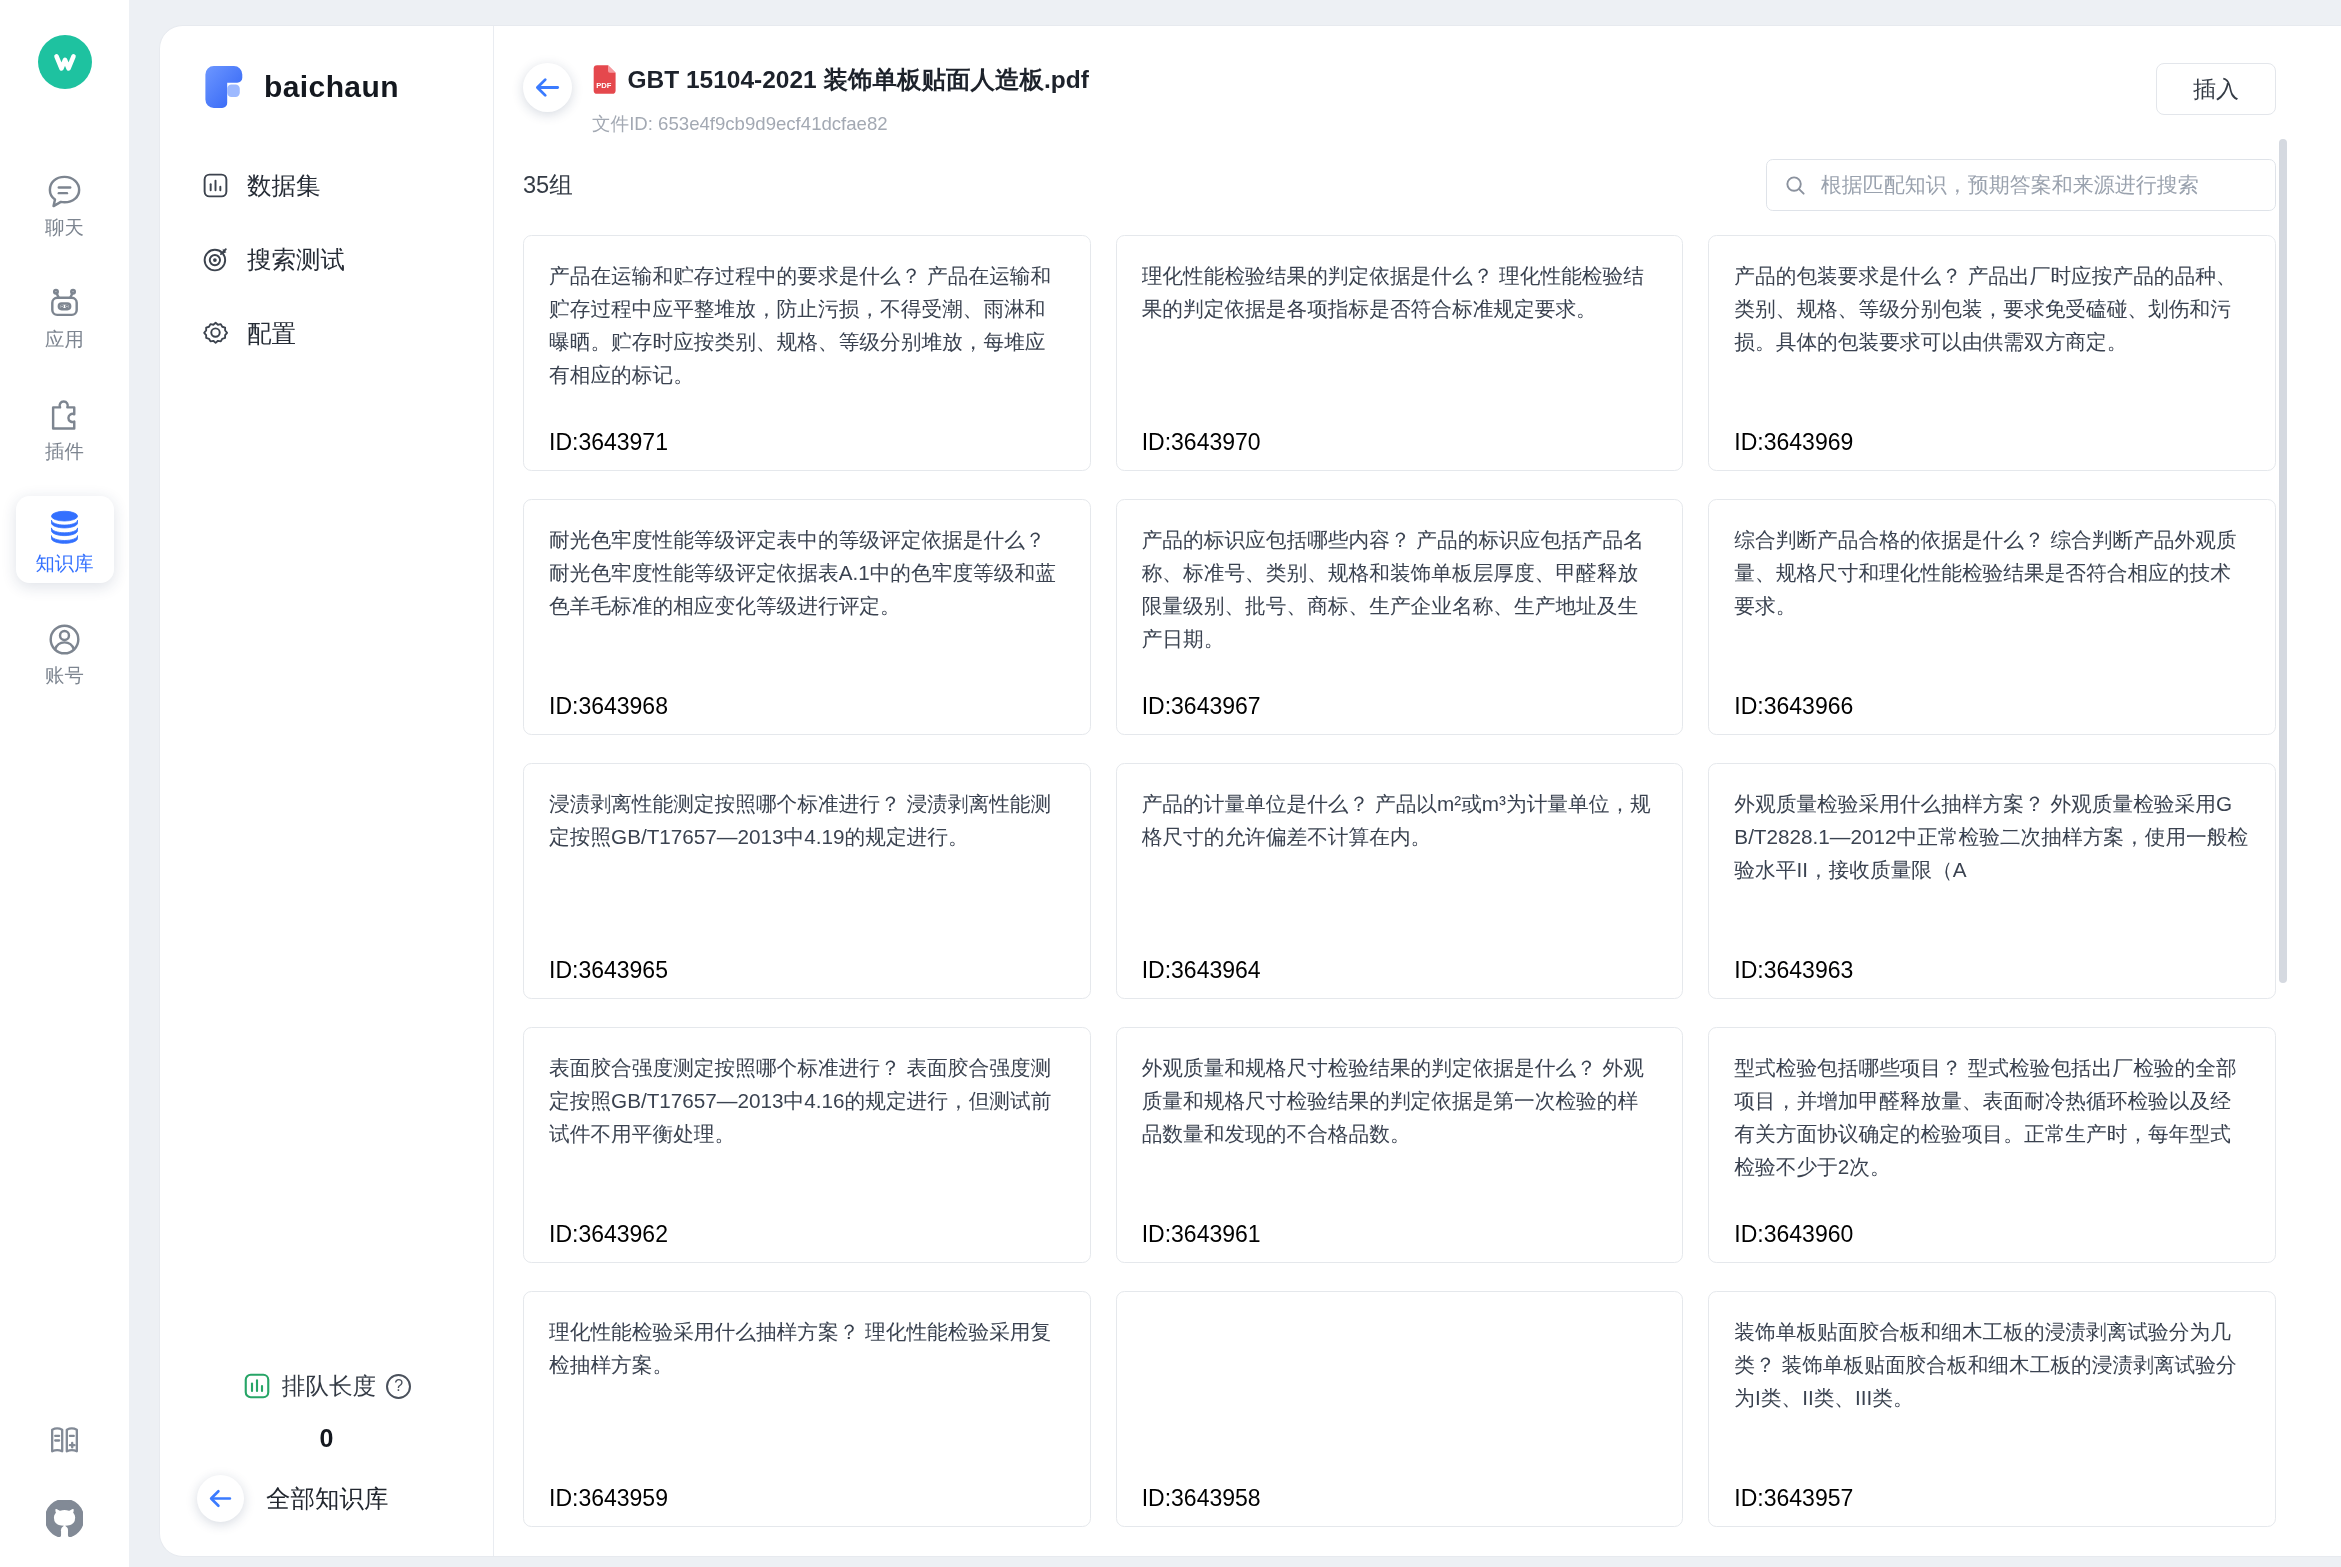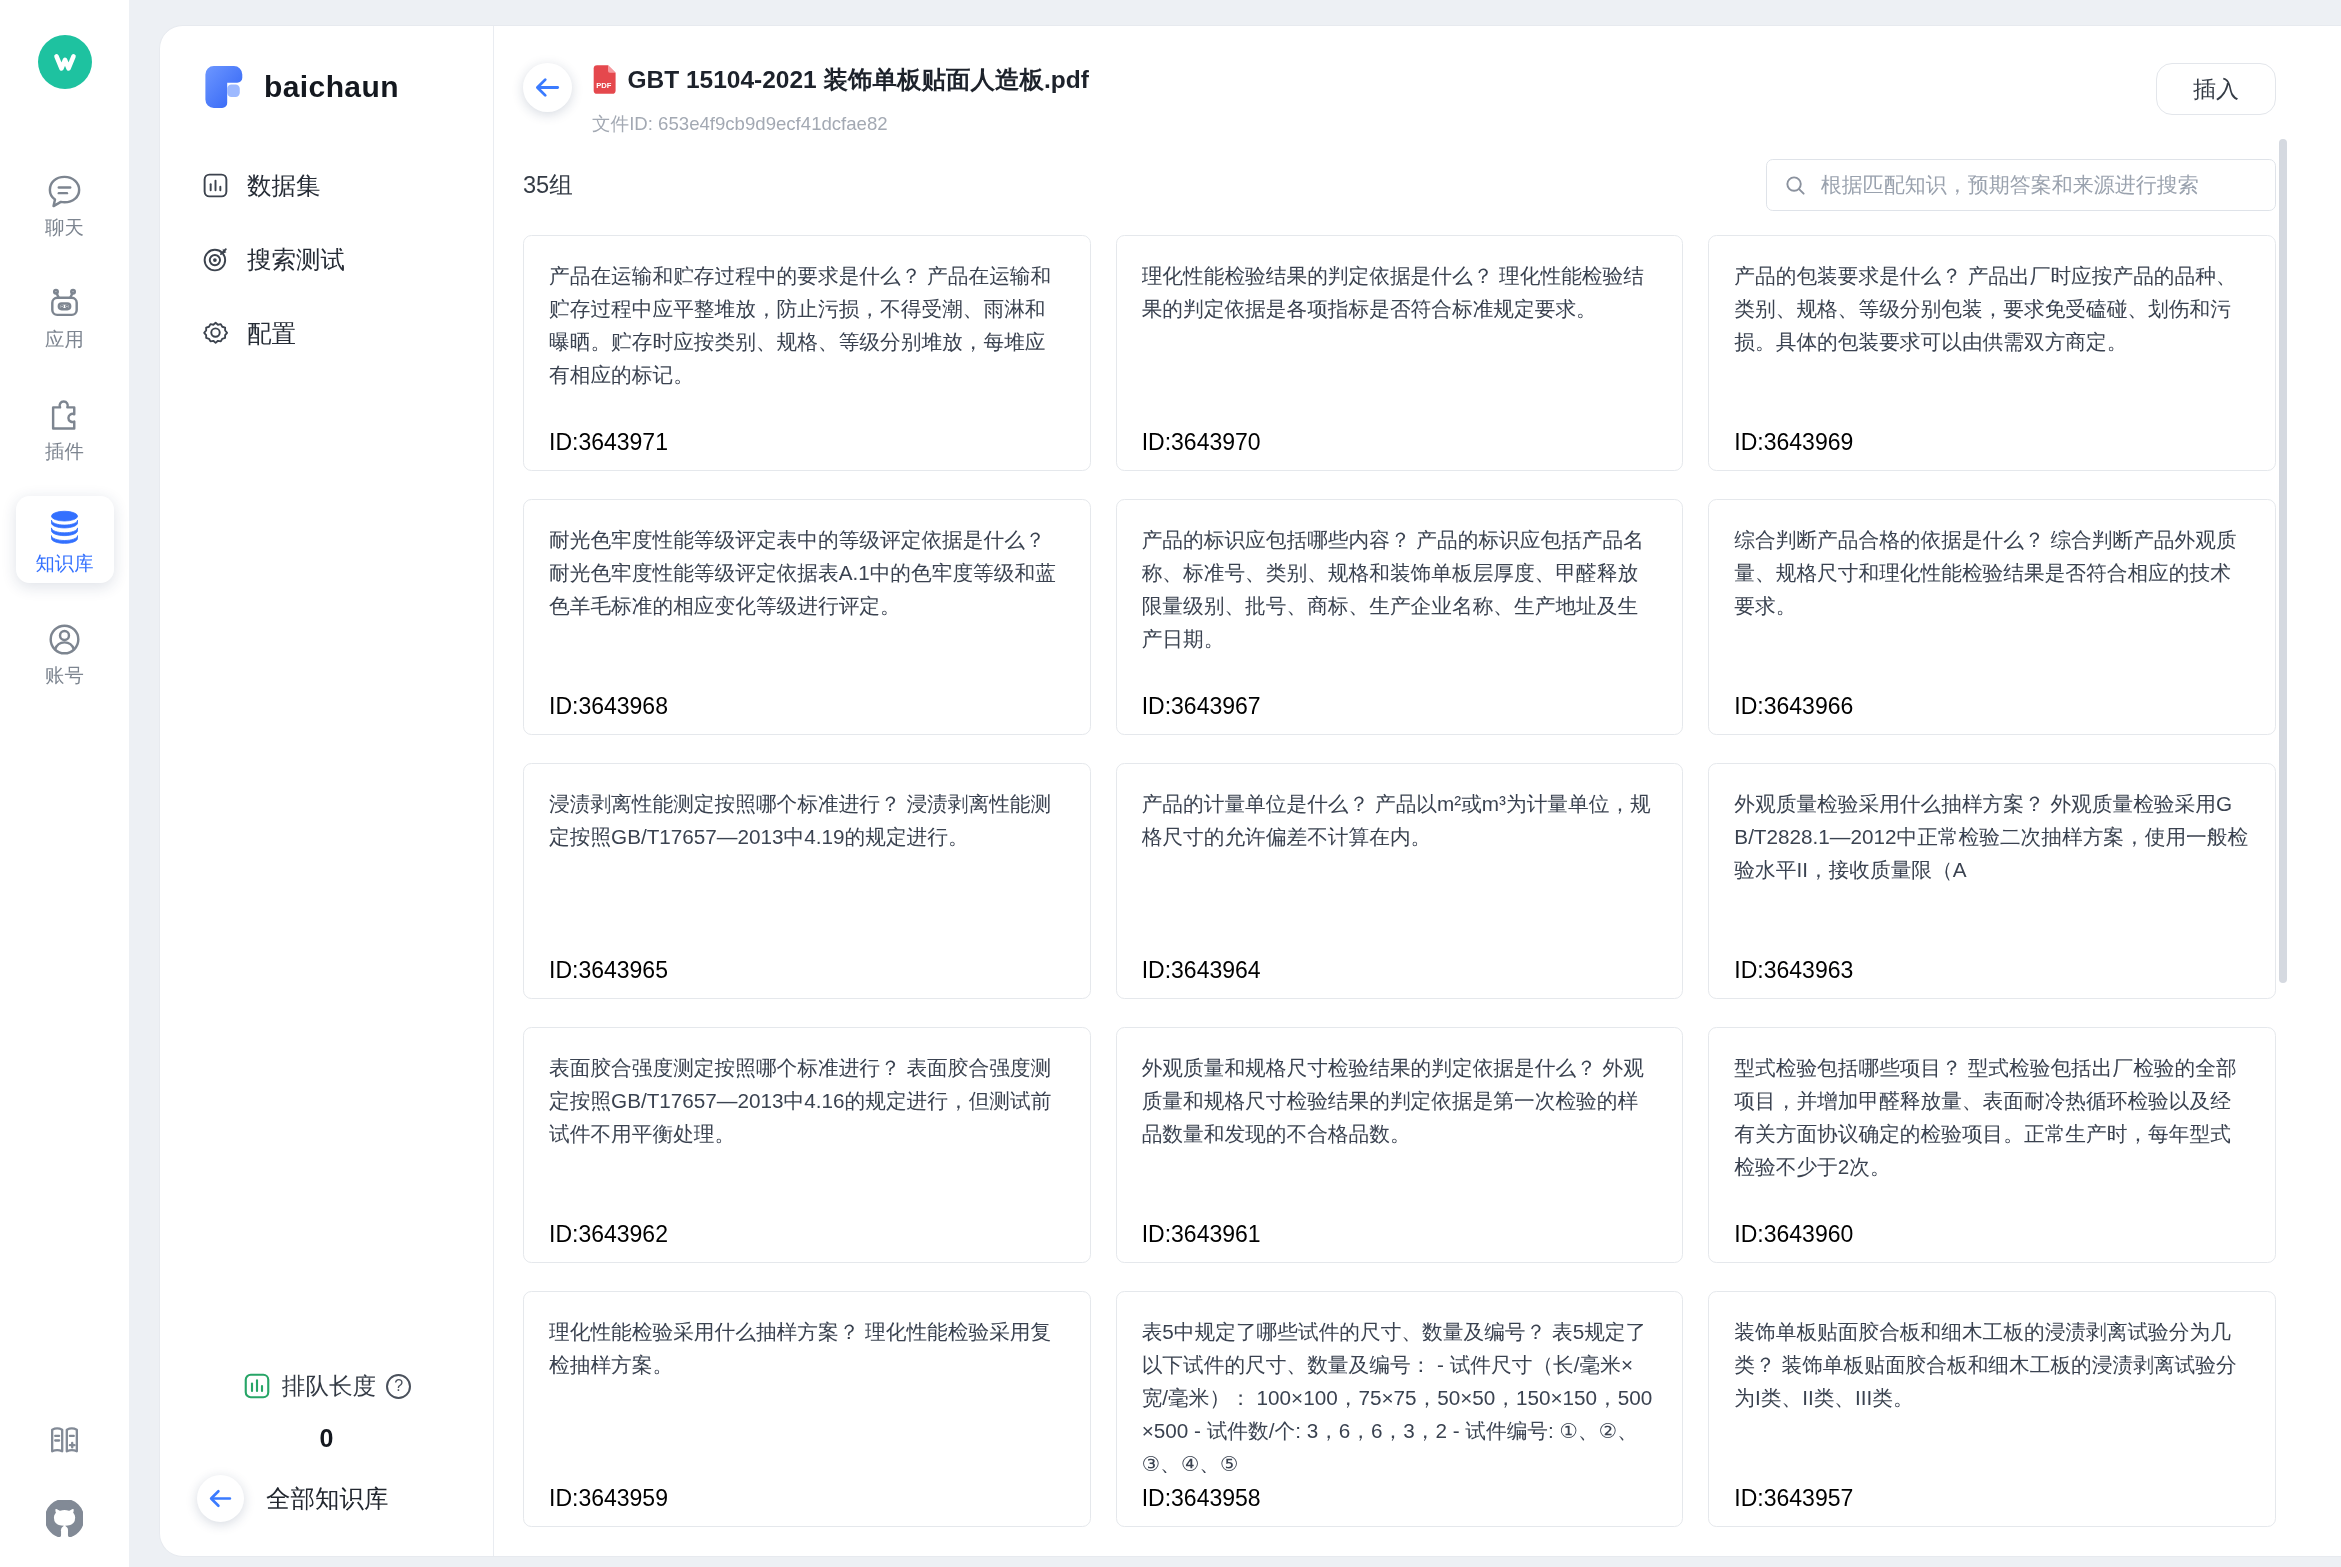--- a/index.html
+++ b/index.html
@@ -67,21 +67,21 @@
 
   
   .main { flex:1; position:relative; padding:37px 66px 0 29px; overflow:hidden; }
   .main-header { display:flex; align-items:flex-start; }
   .doc-info { margin-left:20px; }
   .doc-title-row { display:flex; align-items:center; gap:11.8px; }
   .doc-title { font-size:24.5px; font-weight:600; color:#1d222b; }
   .doc-fileid { font-size:18.6px; color:#a3a9b3; margin-top:15px; }
   .insert-btn {
     position:absolute; top:37px; right:66px; width:120px; height:52px;
-    background:#fff; border:0.8px solid #e3e6eb; border-radius:16px;
+    background:#fff; border:0.8px solid #e3e6eb; border-radius:8px;
     font-size:23px; color:#343b45; display:flex; align-items:center; justify-content:center;
     cursor:pointer;
   }
   .toolbar { display:flex; align-items:center; justify-content:space-between; margin-top:22px; }
   .group-count { font-size:23.6px; color:#343b45; }
   .search-box {
     width:510px; height:52px; background:#fff; border:0.8px solid #dfe3e9; border-radius:6.8px;
     display:flex; align-items:center; gap:11.8px; padding:0 17px;
   }
   .search-box input {
@@ -381,21 +381,20 @@
     <div class="card-text">型式检验包括哪些项目？ 型式检验包括出厂检验的全部项目，并增加甲醛释放量、表面耐冷热循环检验以及经有关方面协议确定的检验项目。正常生产时，每年型式检验不少于2次。</div>
     <div class="card-id">ID:3643960</div>
   </div>
 
   <div class="qa-card">
     <div class="card-text">理化性能检验采用什么抽样方案？ 理化性能检验采用复检抽样方案。</div>
     <div class="card-id">ID:3643959</div>
   </div>
 
   <div class="qa-card">
-    <div class="card-text">表5中规定了哪些试件的尺寸、数量及编号？ 表5规定了以下试件的尺寸、数量及编号： - 试件尺寸（长/毫米×宽/毫米）： 100×100，75×75，50×50，150×150，500×500 - 试件数/个: 3，6，6，3，2 - 试件编号: ①、②、③、④、⑤</div>
     <div class="card-id">ID:3643958</div>
   </div>
 
   <div class="qa-card">
     <div class="card-text">装饰单板贴面胶合板和细木工板的浸渍剥离试验分为几类？ 装饰单板贴面胶合板和细木工板的浸渍剥离试验分为I类、II类、III类。</div>
     <div class="card-id">ID:3643957</div>
   </div>
 </div>
   </div>
 </div>

